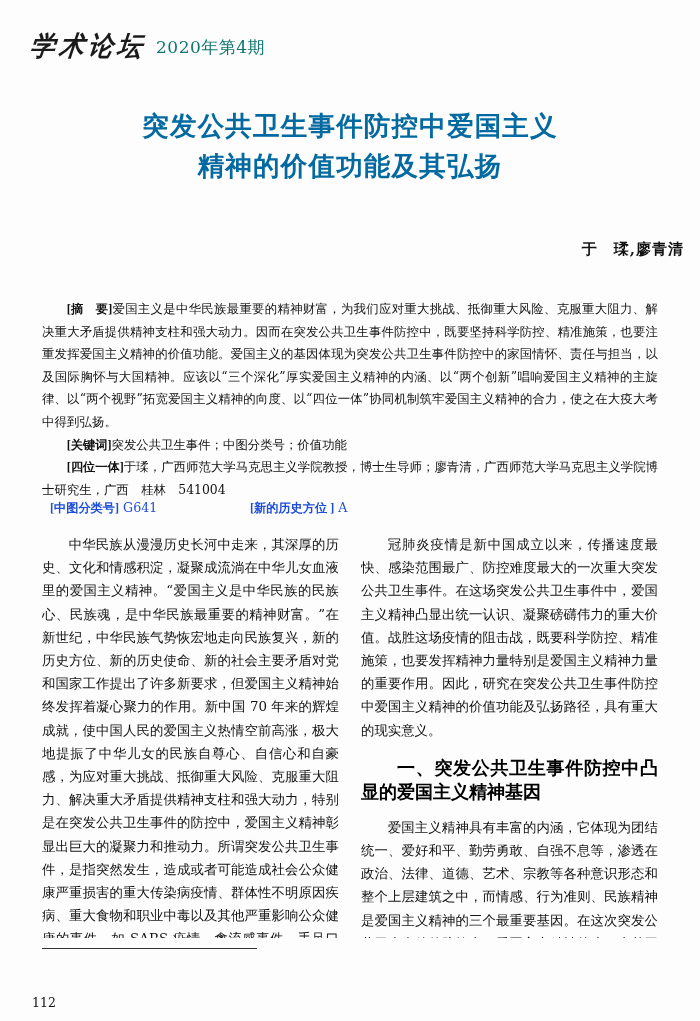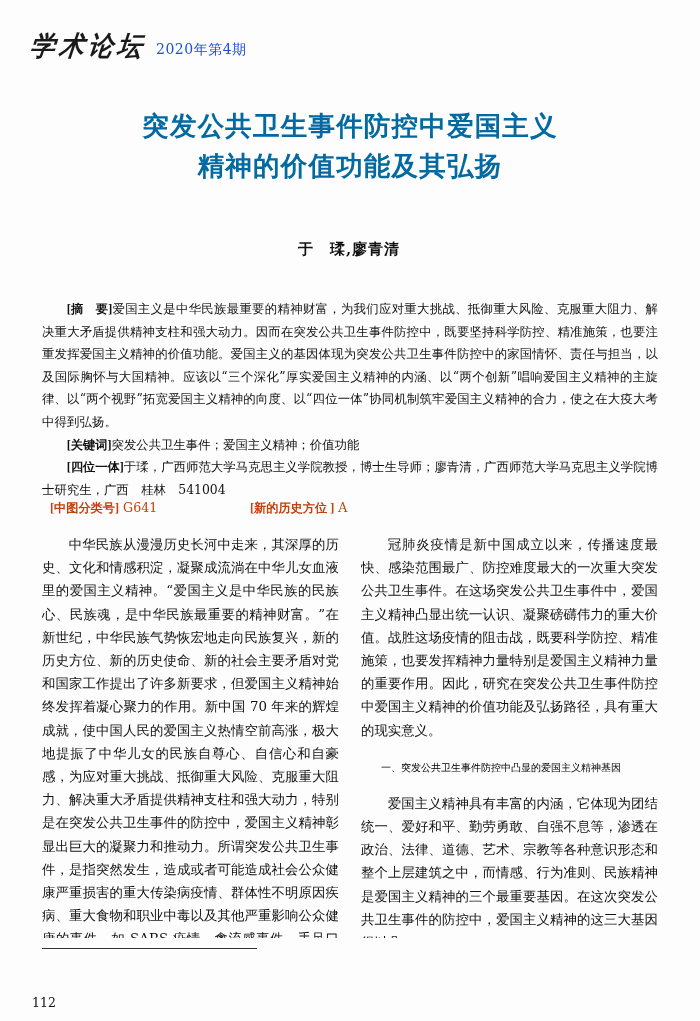--- a/index.html
+++ b/index.html
@@ -37,22 +37,22 @@
     font-weight: 700;
     font-style: italic;
     letter-spacing: 4px;
     color: #1a1a1a;
     transform: skewX(-6deg) scaleY(1.08);
     line-height: 1;
     padding-bottom: 2px;
   }
   .issue-line {
     font-family: "DejaVu Serif", "Liberation Serif", serif;
-    font-size: 14px;
-    color: #1d4ed8;
+    font-size: 17px;
+    color: #0f766e;
     line-height: 1;
     padding-bottom: 4px;
     letter-spacing: 0.5px;
   }
 
   
   .title-block {
     position: absolute;
     top: 106px;
     left: 60px;
@@ -65,22 +65,22 @@
     font-weight: 600;
     line-height: 40px;
     letter-spacing: 1.2px;
     color: #0369a1;
     margin: 0;
   }
   .authors {
     position: absolute;
     top: 240px;
     left: 0;
-    right: 2px;
-    text-align: center;
+    right: 16px;
+    text-align: right;
     font-family: "DejaVu Serif", "Liberation Serif", serif;
     font-size: 15px;
     font-weight: 600;
     letter-spacing: 1px;
     color: #111;
   }
 
   
   .meta-block {
     position: absolute;
@@ -107,21 +107,21 @@
   .abstract-body { letter-spacing: 0.1px; }
 
   .class-row {
     position: absolute;
     top: 500px;
     left: 42px;
     width: 616px;
     display: flex;
     font-family: "DejaVu Serif", "Liberation Serif", serif;
     font-size: 12.6px;
-    color: #c2410c;
+    color: #1d4ed8;
   }
   .class-row .cell { white-space: nowrap; }
   .cell-1 { width: 200px; padding-left: 8px; }
   .cell-2 { width: 190px; }
   .cell-3 { flex: 1; }
 
   
   .body-cols {
     position: absolute;
     top: 533px;
@@ -140,22 +140,22 @@
     text-justify: inter-ideograph;
     color: #111;
     overflow: hidden;
   }
   .col p {
     margin: 0;
     text-indent: 2em;
   }
   .sec-heading {
     font-family: "DejaVu Sans", "Liberation Sans", sans-serif;
-    font-weight: 400;
-    font-size: 10px;
+    font-weight: 700;
+    font-size: 18px;
     line-height: 24px;
     text-indent: 2em;
     margin: 14px 0 12px 0;
     text-align: justify;
     color: #000;
   }
 
   
   .footnote-rule {
     position: absolute;
@@ -207,21 +207,21 @@
 
   <div class="authors">
     <span>于　瑈</span><span>,</span><span>廖青清</span>
   </div>
 
   <div class="meta-block">
     <p>
       <span class="tag">[摘　要]</span><span class="abstract-body">爱国主义是中华民族最重要的精神财富，为我们应对重大挑战、抵御重大风险、克服重大阻力、解决重大矛盾提供精神支柱和强大动力。因而在突发公共卫生事件防控中，既要坚持科学防控、精准施策，也要注重发挥爱国主义精神的价值功能。爱国主义的基因体现为突发公共卫生事件防控中的家国情怀、责任与担当，以及国际胸怀与大国精神。应该以“三个深化”厚实爱国主义精神的内涵、以“两个创新”唱响爱国主义精神的主旋律、以“两个视野”拓宽爱国主义精神的向度、以“四位一体”协同机制筑牢爱国主义精神的合力，使之在大疫大考中得到弘扬。</span>
     </p>
     <p>
-      <span class="tag">[关键词]</span><span>突发公共卫生事件；爱国主义精神；价值功能</span>
+      <span class="tag">[关键词]</span><span>突发公共卫生事件；中图分类号；价值功能</span>
     </p>
     <p>
       <span class="tag">[四位一体]</span><span>于瑈，广西师范大学马克思主义学院教授，博士生导师；廖青清，广西师范大学马克思主义学院博士研究生，广西　桂林　541004</span>
     </p>
   </div>
 
   <div class="class-row">
     <div class="cell cell-1">
       <span class="tag">[中图分类号]</span>
       <span>G641</span>

